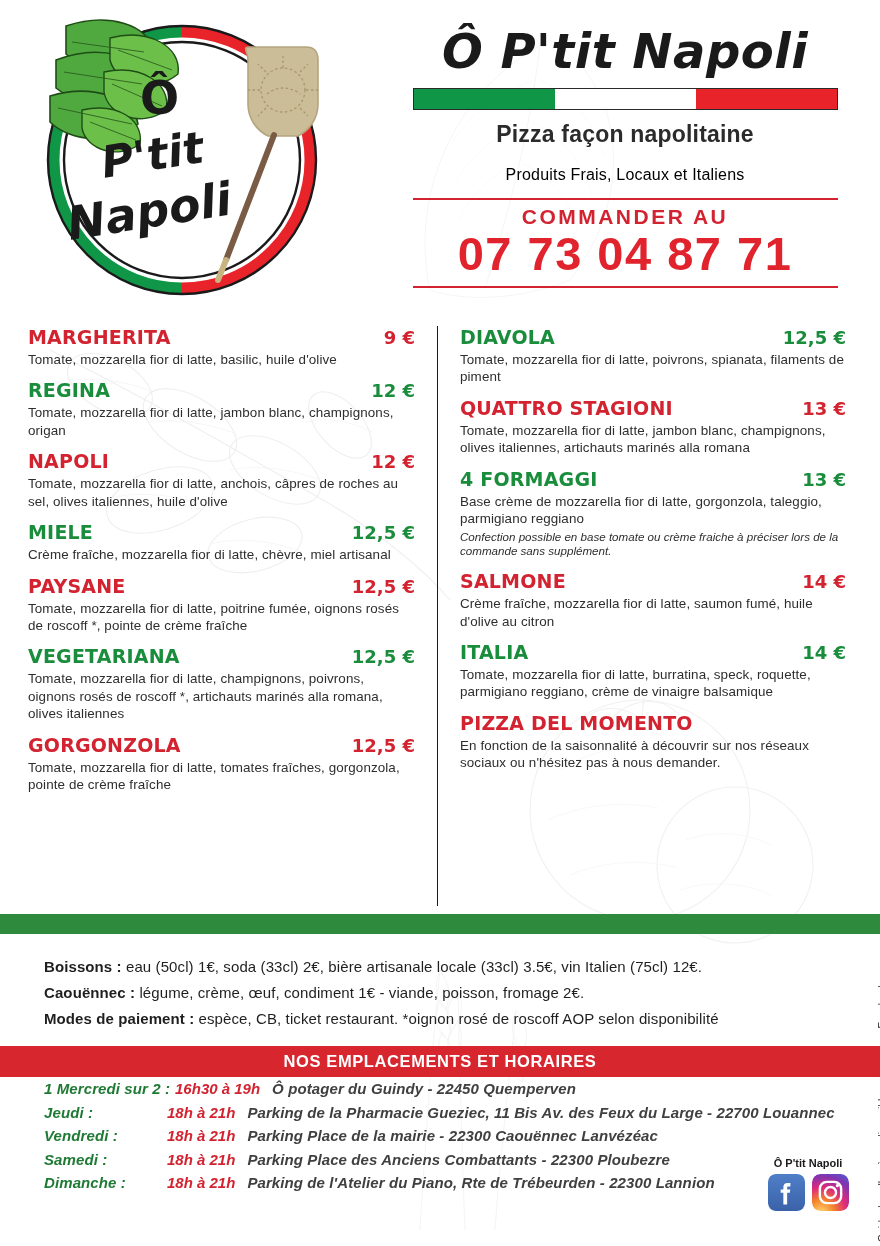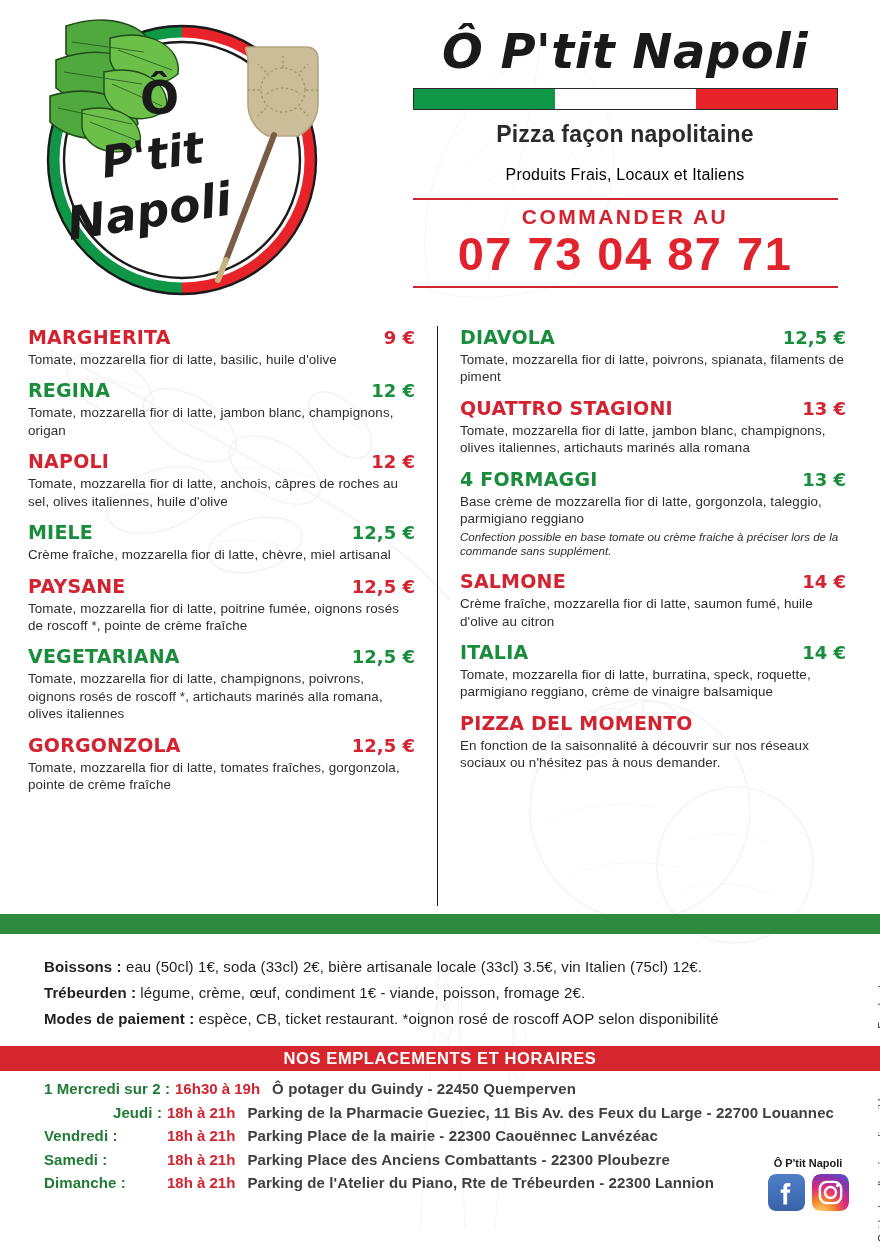--- a/index.html
+++ b/index.html
@@ -204,21 +204,21 @@
     letter-spacing: 0.1px;
   }
   .info-line b { font-weight: bold; }
 
   
   .red-band {
     position: absolute;
     z-index: 2;
     left: 0; right: 0;
     top: 1046px;
-    height: 25px;
+    height: 31px;
     background: #d8262f;
     color: #ffffff;
     font-weight: bold;
     font-size: 16.5px;
     letter-spacing: 0.6px;
     display: flex;
     align-items: center;
     justify-content: center;
   }
 
@@ -229,39 +229,40 @@
     left: 44px;
     top: 1080px;
     width: 750px;
   }
   .sched-row {
     display: flex;
     align-items: baseline;
     font-size: 15px;
     margin-bottom: 6.5px;
     white-space: nowrap;
+    font-style: italic;
   }
   .sched-day {
     color: #1f7a34;
     font-weight: bold;
     letter-spacing: 0.1px;
   }
   .sched-time {
     color: #d32330;
     font-weight: bold;
     margin-left: 5px;
     margin-right: 12px;
   }
   .sched-place {
     color: #404040;
     font-weight: bold;
     letter-spacing: 0.1px;
   }
   .sched-row.r0 .sched-day { min-width: 0; }
-  .sched-row.r1 .sched-day { min-width: 118px; text-align: right; }
+  .sched-row.r1 .sched-day { min-width: 118px; }
   .sched-row.r2 .sched-day { min-width: 118px; }
   .sched-row.r3 .sched-day { min-width: 118px; }
   .sched-row.r4 .sched-day { min-width: 118px; }
 
   
   .social {
     position: absolute;
     z-index: 3;
     right: 24px;
     top: 1157px;
@@ -552,21 +553,21 @@
   <div class="vertical-note">Ne pas jeter sur la voie publique. Guide des allergènes disponible sur ma page Facebook.</div>
 
   <div class="green-band"></div>
 
   <div class="info">
     <div class="info-line">
       <b>Boissons :</b>
       <span>eau (50cl) 1€, soda (33cl) 2€, bière artisanale locale (33cl) 3.5€, vin Italien (75cl) 12€.</span>
     </div>
     <div class="info-line">
-      <b>Trébeurden :</b>
+      <b>Caouënnec :</b>
       <span>légume, crème, œuf, condiment 1€  - viande, poisson, fromage 2€.</span>
     </div>
     <div class="info-line">
       <b>Modes de paiement :</b>
       <span>espèce, CB, ticket restaurant.  *oignon rosé de roscoff AOP selon disponibilité</span>
     </div>
   </div>
 
   <div class="red-band">NOS EMPLACEMENTS ET HORAIRES</div>
 

